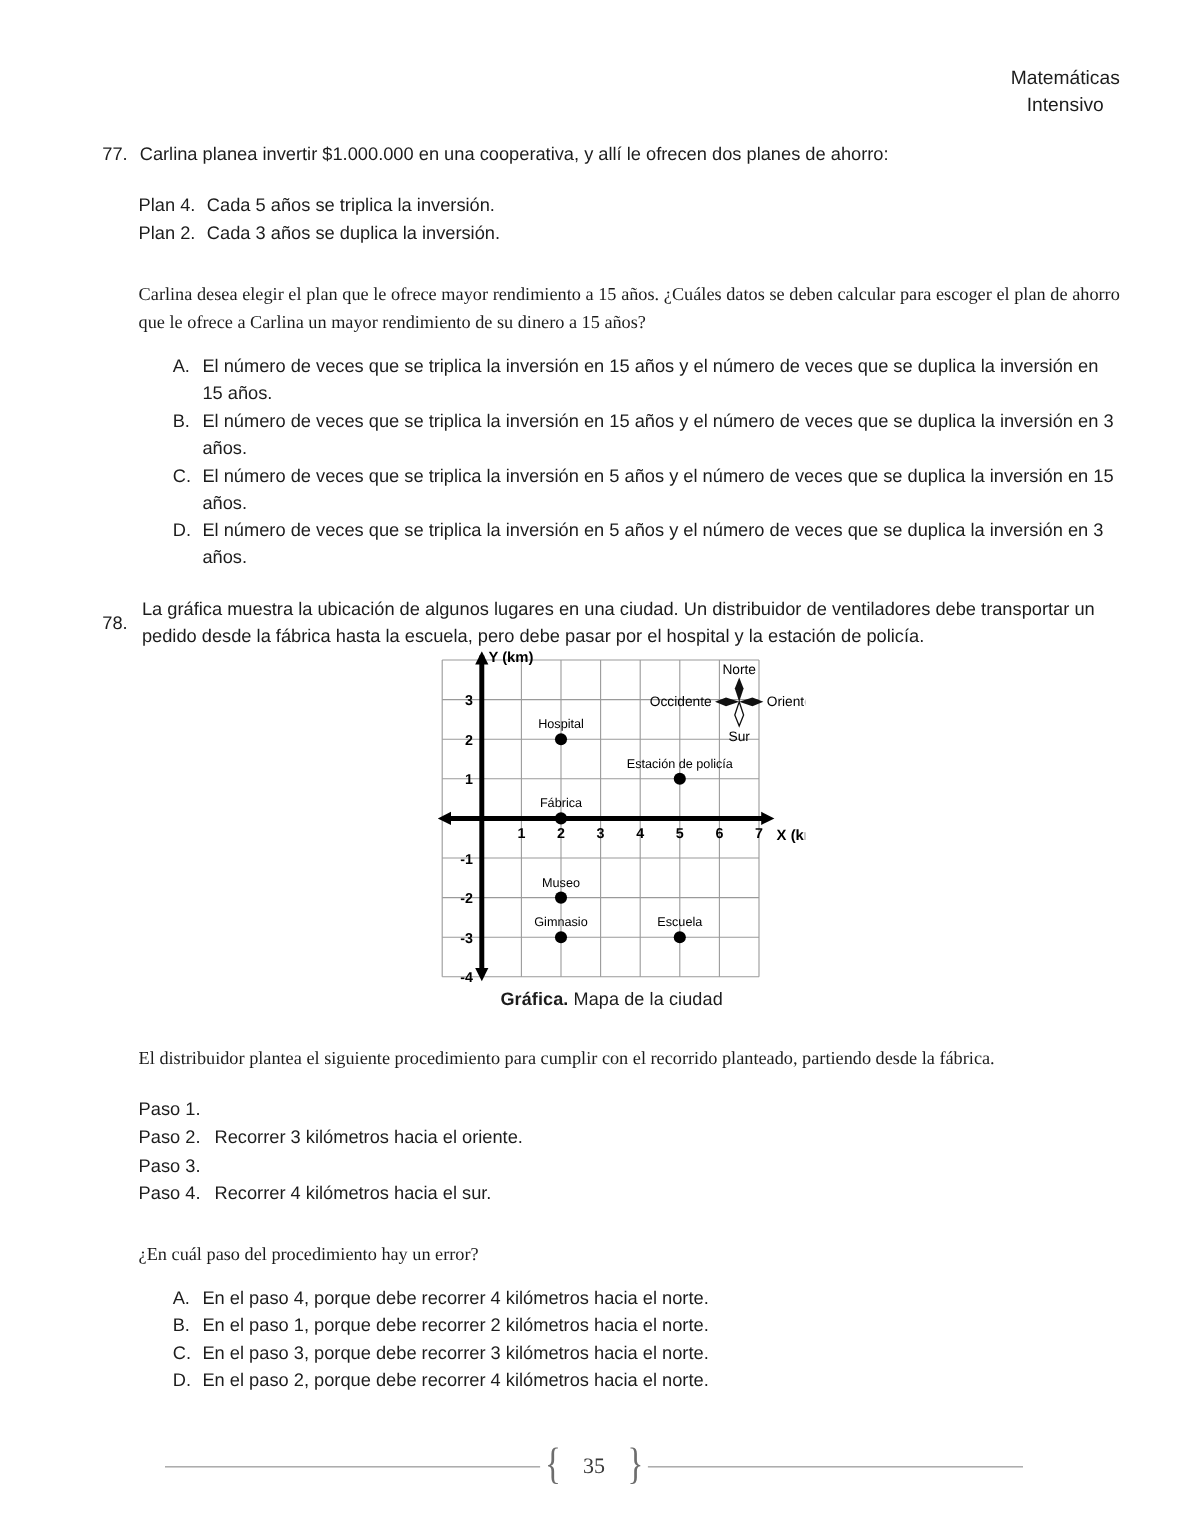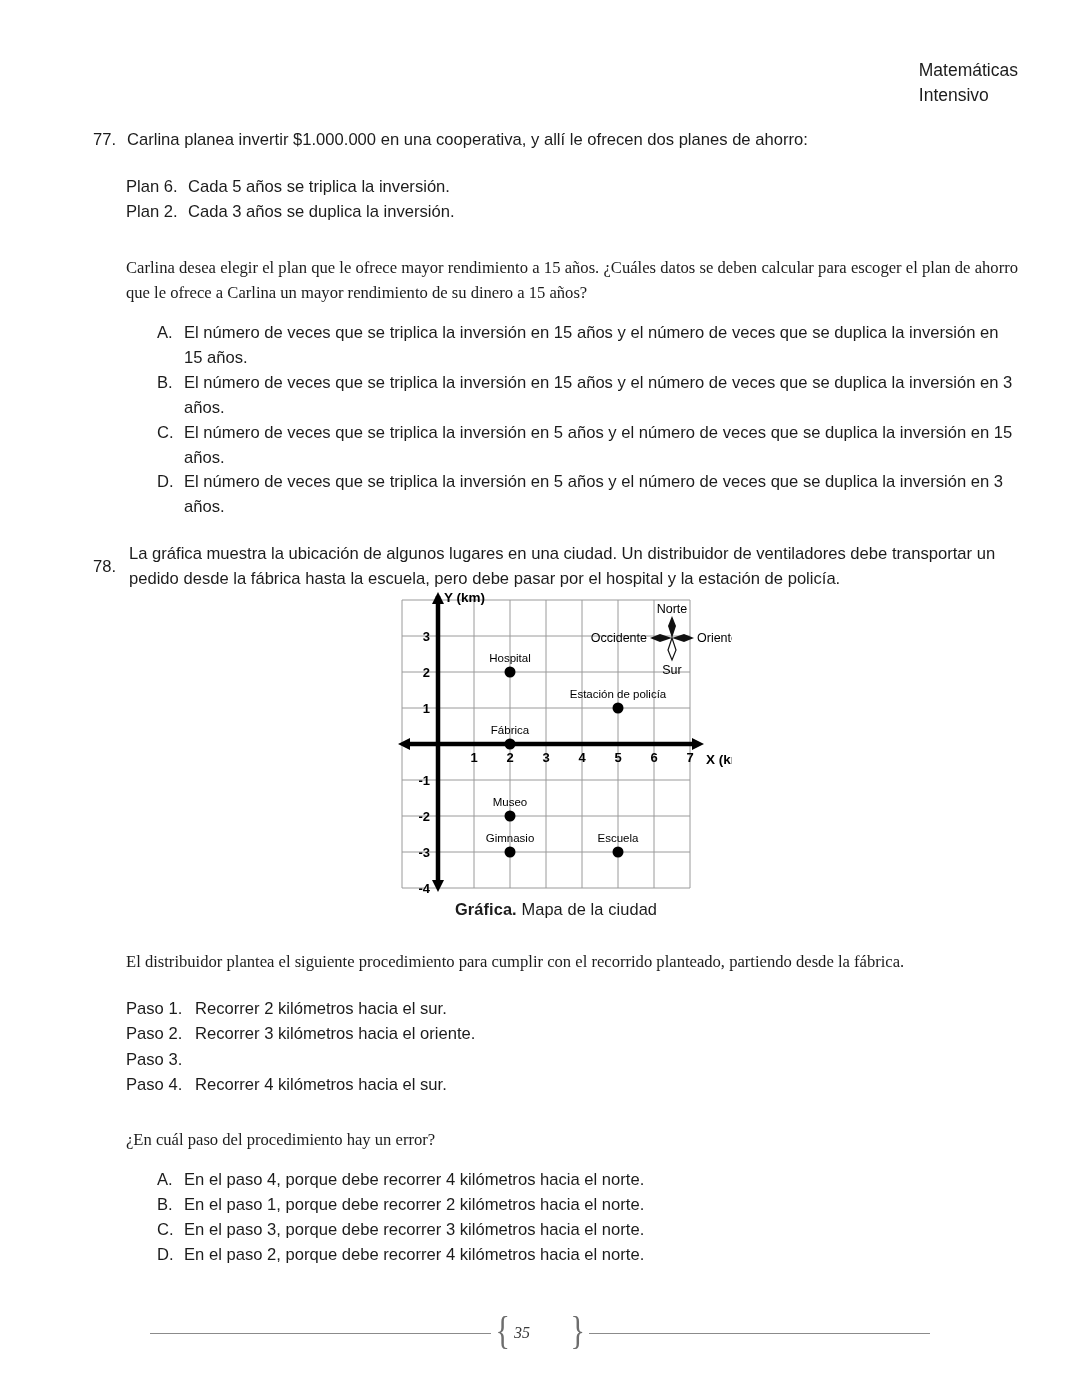--- a/index.html
+++ b/index.html
@@ -19,21 +19,21 @@
   .page {
     position: absolute;
     inset: 0;
   }
 
   
   .header {
     position: absolute;
     top: 58px;
     right: 62px;
-    text-align: left;
+    text-align: center;
     font-size: 17.5px;
     line-height: 1.45;
     color: #1c1c1c;
   }
 
   
   .content {
     position: absolute;
     left: 93px;
     top: 128px;
@@ -147,26 +147,25 @@
     font-size: 40px;
     line-height: 1;
     color: #6d6d6d;
     font-family: "Liberation Serif", serif;
     font-weight: 300;
     transform: scaleX(0.75);
     position: relative;
     top: -2px;
   }
   .page-num {
-    font-size: 16px;
+    font-size: 20px;
     color: #3a3a3a;
     width: 52px;
-    text-align: left;
+    text-align: center;
     font-family: "Liberation Serif", serif;
-    font-style: italic;
   }
 </style>
 </head>
 <body>
 
 <div class="page">
 
   <div class="header">
     <div>Matemáticas</div>
     <div>Intensivo</div>
@@ -178,21 +177,21 @@
 
       <div class="qline">
         <span class="qnum">77.</span>
         <span class="qbody">Carlina planea invertir $1.000.000 en una cooperativa, y allí le ofrecen dos planes de ahorro:</span>
       </div>
 
       <div class="spacer-md"></div>
 
       <div class="indent-1">
         <div class="plan-line">
-          <span class="plan-label">Plan 6.</span>
+          <span class="plan-label">Plan 4.</span>
           <span>Cada 5 años se triplica la inversión.</span>
         </div>
         <div class="plan-line">
           <span class="plan-label">Plan 2.</span>
           <span>Cada 3 años se duplica la inversión.</span>
         </div>
       </div>
 
       <div class="spacer-lg"></div>
 
@@ -336,21 +335,20 @@
 
       <div class="indent-1">
         <p class="para justify">El distribuidor plantea el siguiente procedimiento para cumplir con el recorrido planteado, partiendo desde la fábrica.</p>
       </div>
 
       <div class="spacer-md"></div>
 
       <div class="indent-1">
         <div class="step-line">
           <span class="step-label">Paso 1.</span>
-          <span>Recorrer 2 kilómetros hacia el sur.</span>
         </div>
         <div class="step-line">
           <span class="step-label">Paso 2.</span>
           <span>Recorrer 3 kilómetros hacia el oriente.</span>
         </div>
         <div class="step-line">
           <span class="step-label">Paso 3.</span>
         </div>
         <div class="step-line">
           <span class="step-label">Paso 4.</span>

